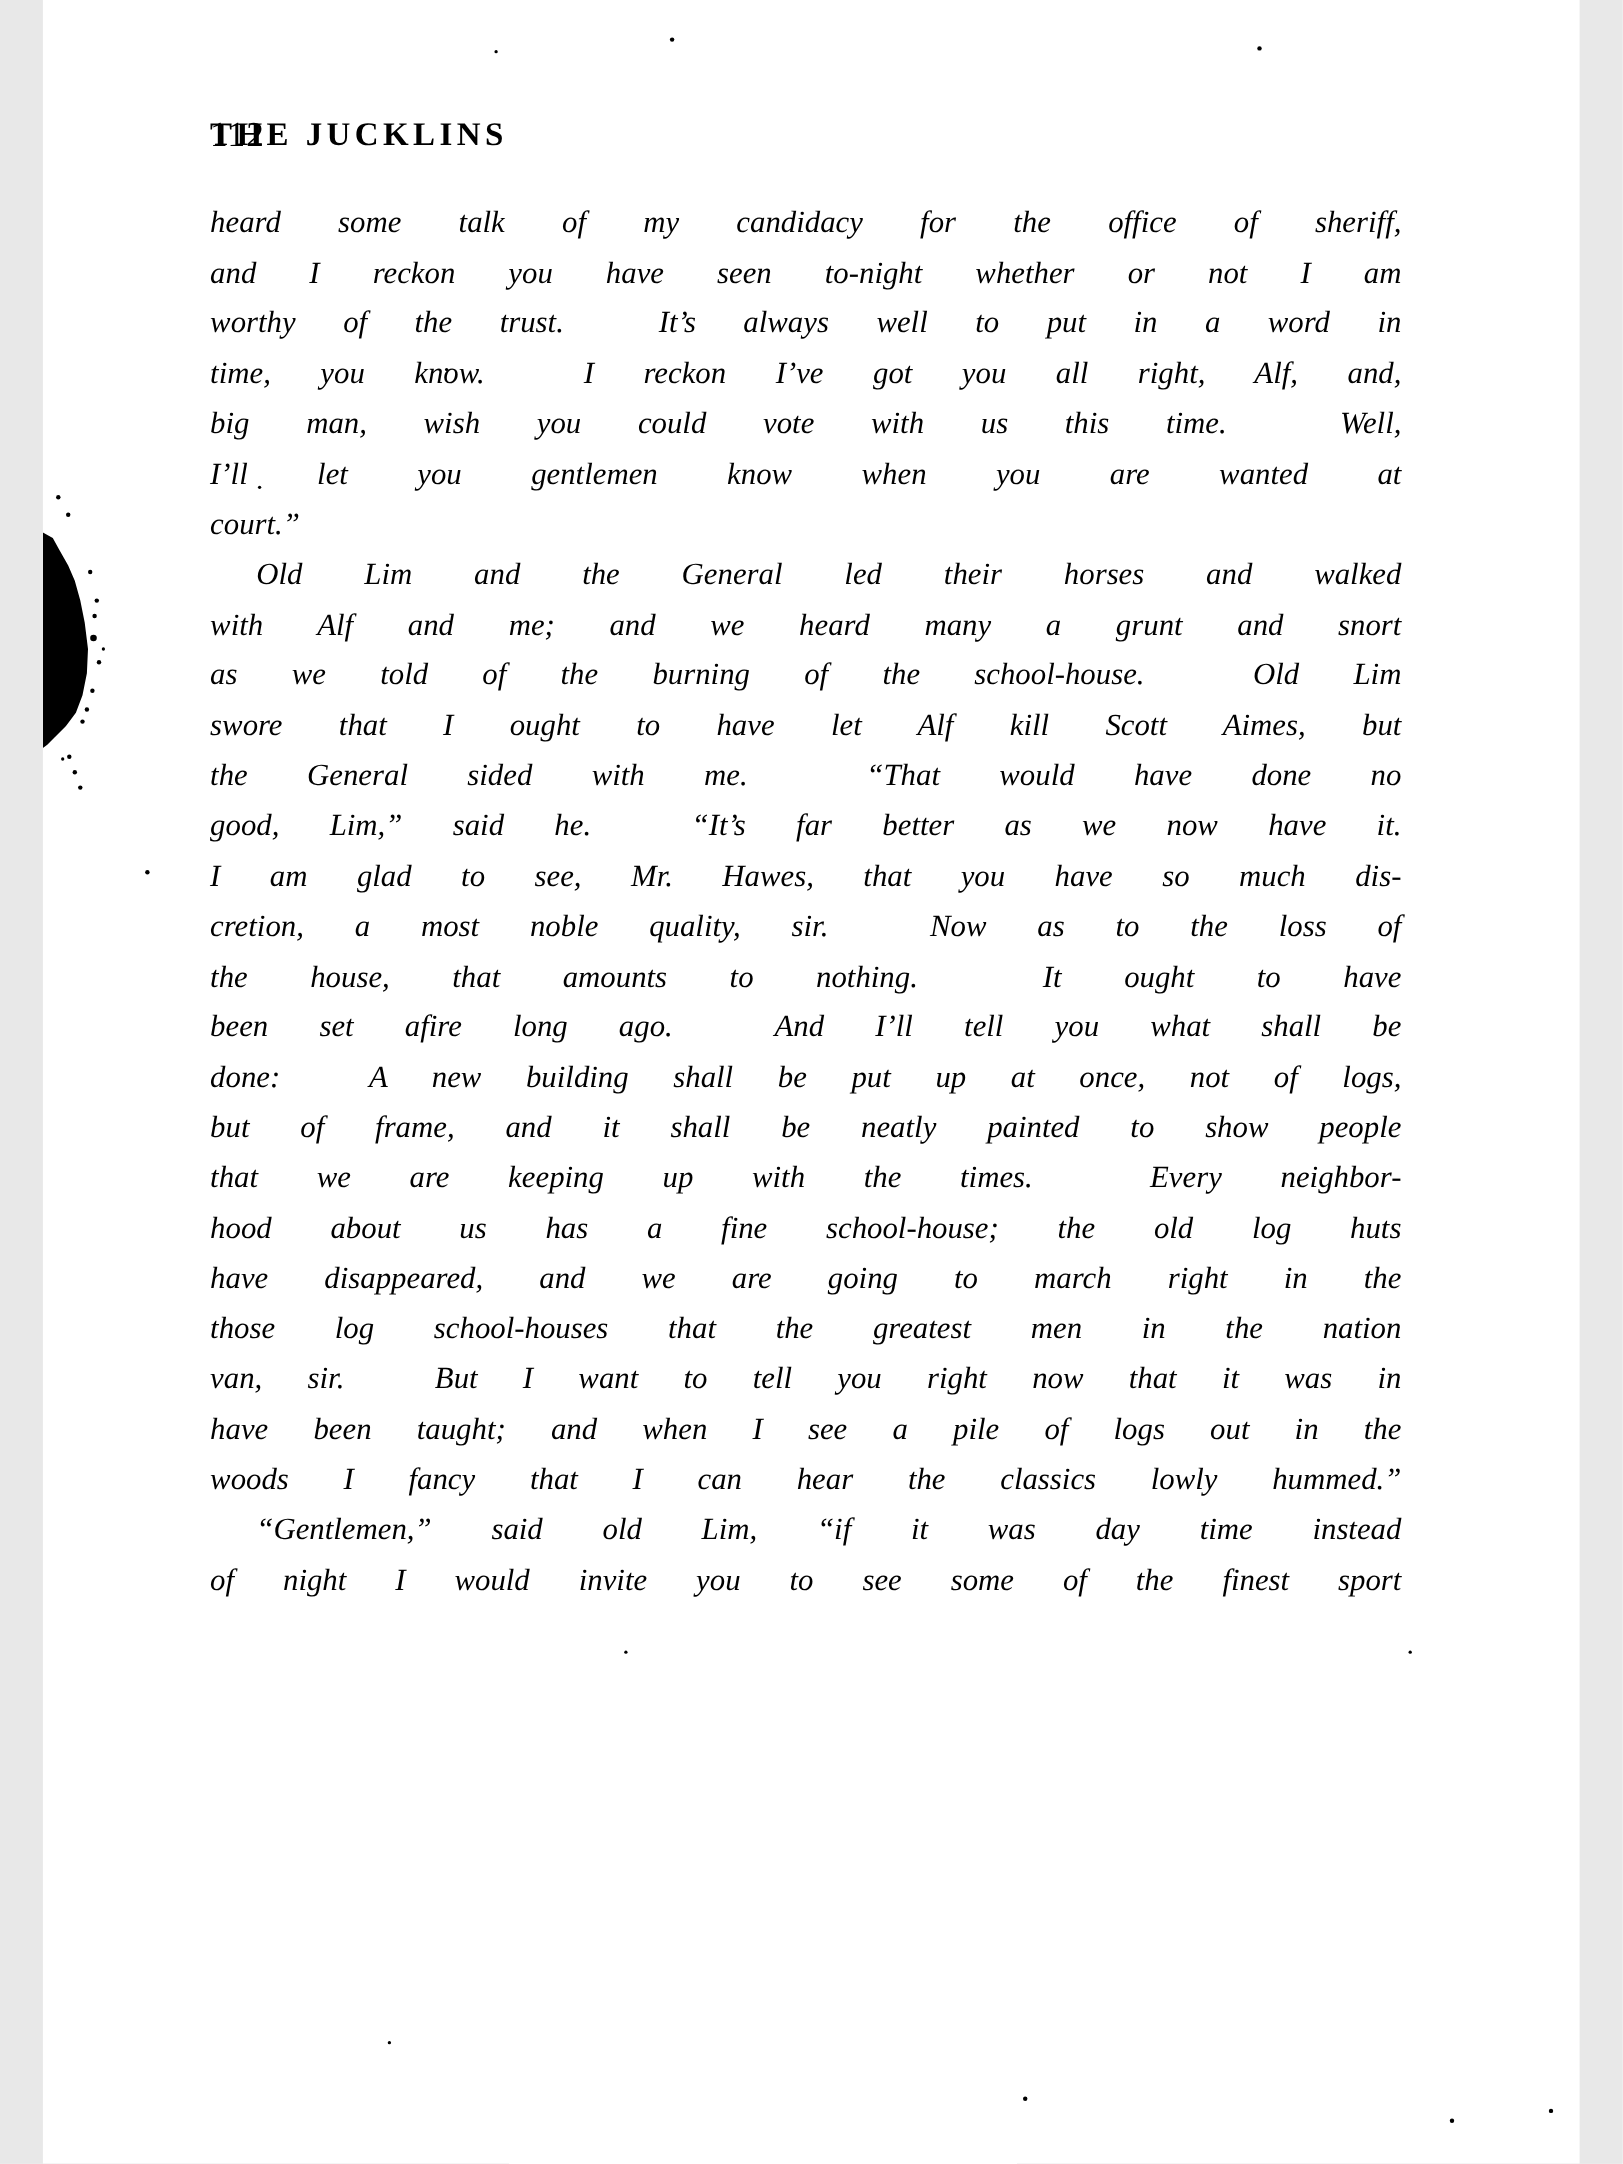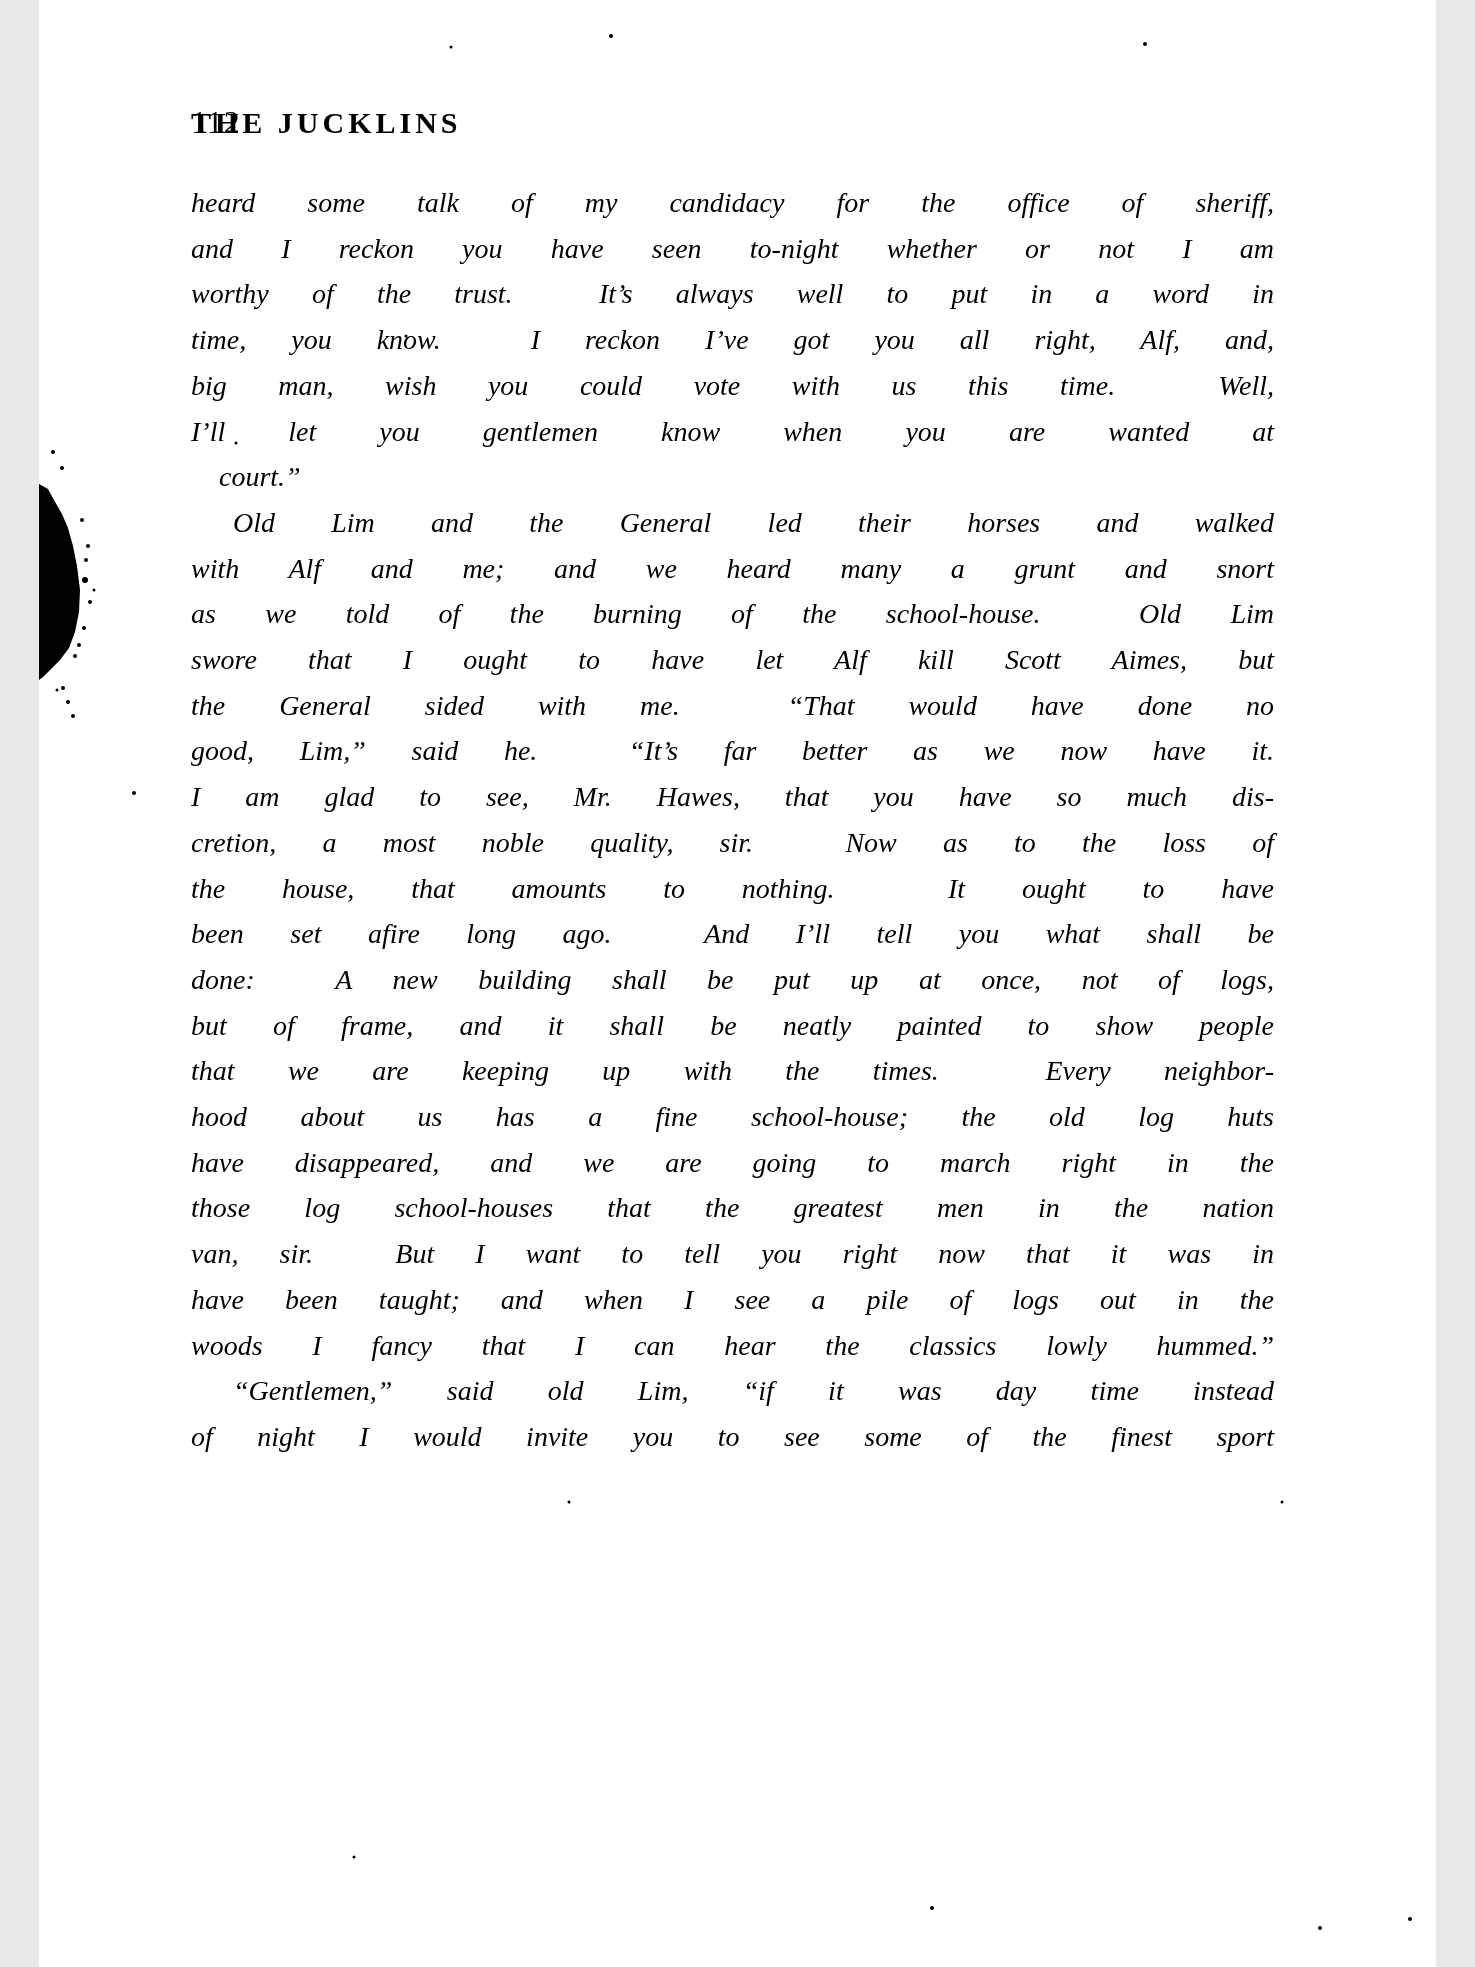--- a/index.html
+++ b/index.html
@@ -17,21 +17,21 @@
   }
   .runhead{
     position:absolute;left:152px;top:106px;width:1083px;
     text-align:left;font-size:30px;font-weight:bold;letter-spacing:4px;
   }
   .textblock{
     position:absolute;left:152px;top:180px;width:1083px;
     font-size:28px;line-height:45.7px;font-style:italic;
   }
   .ln{text-align:justify;text-align-last:justify;}
-  .ln.end{text-align-last:left;margin-left:28px;}
+  .ln.end{text-align-last:left;}
   .ln.indent{text-indent:42px;}
   svg.decor{position:absolute;left:0;top:0;pointer-events:none;}
 </style>
 </head>
 <body>
 
 <div class="page">
 
   <span class="pagenum">112</span>
   <span class="runhead">THE JUCKLINS</span>

